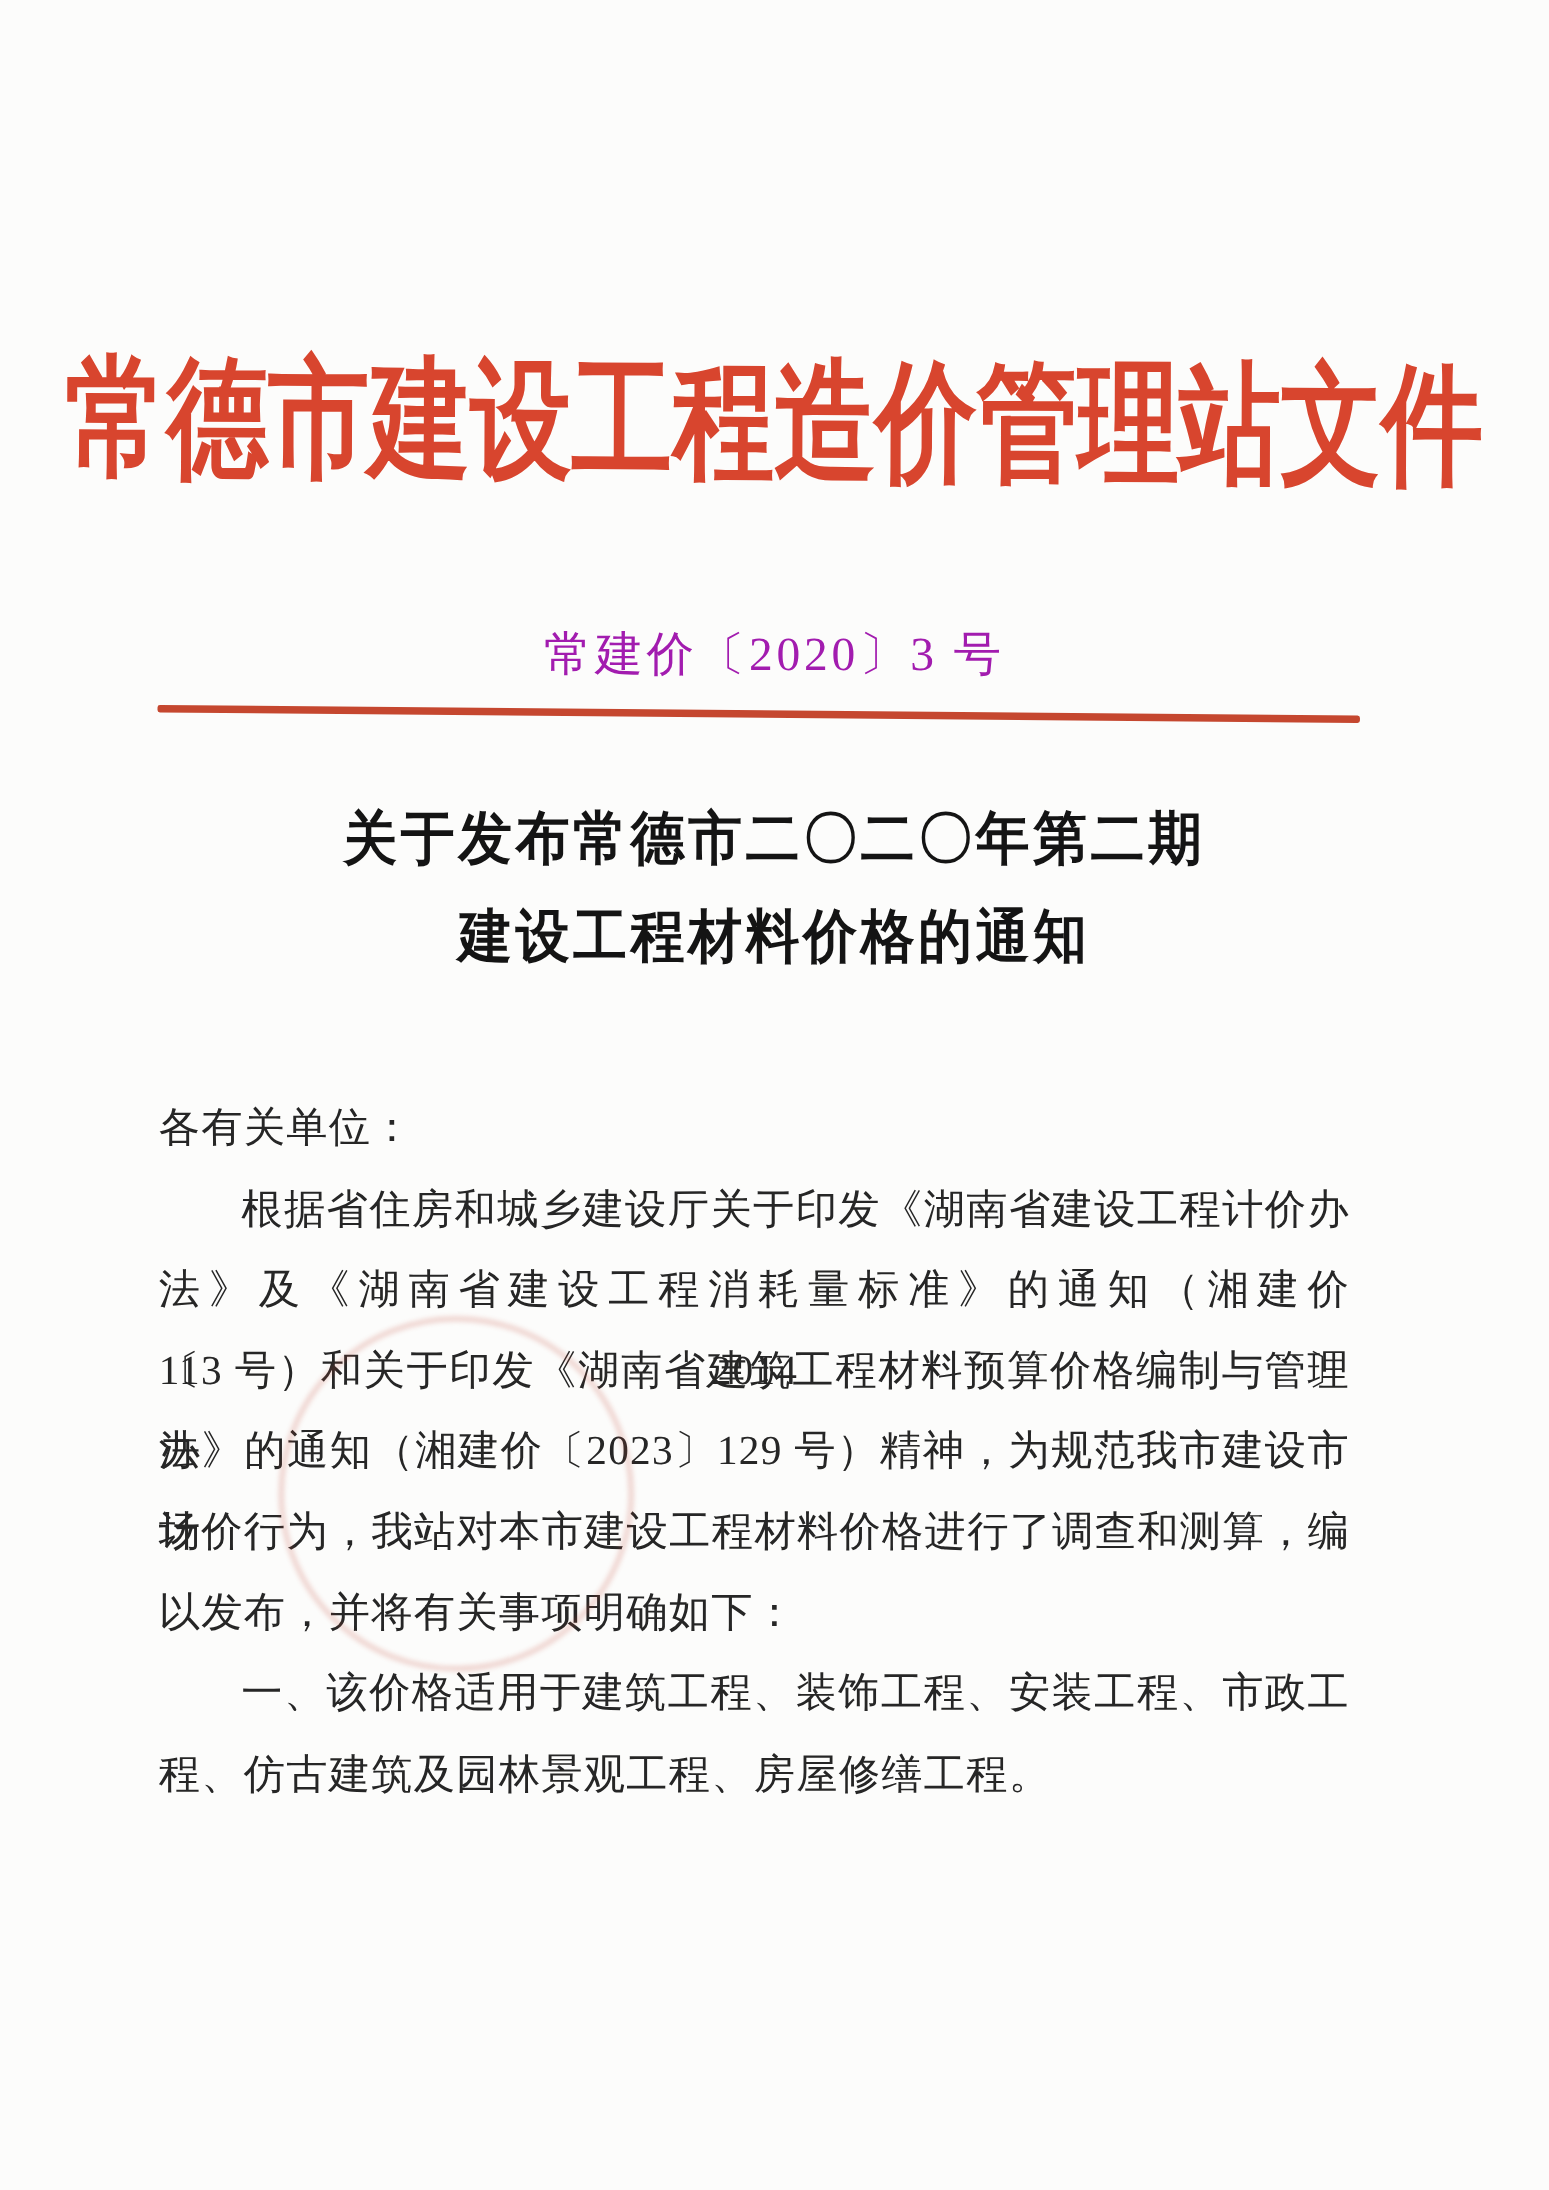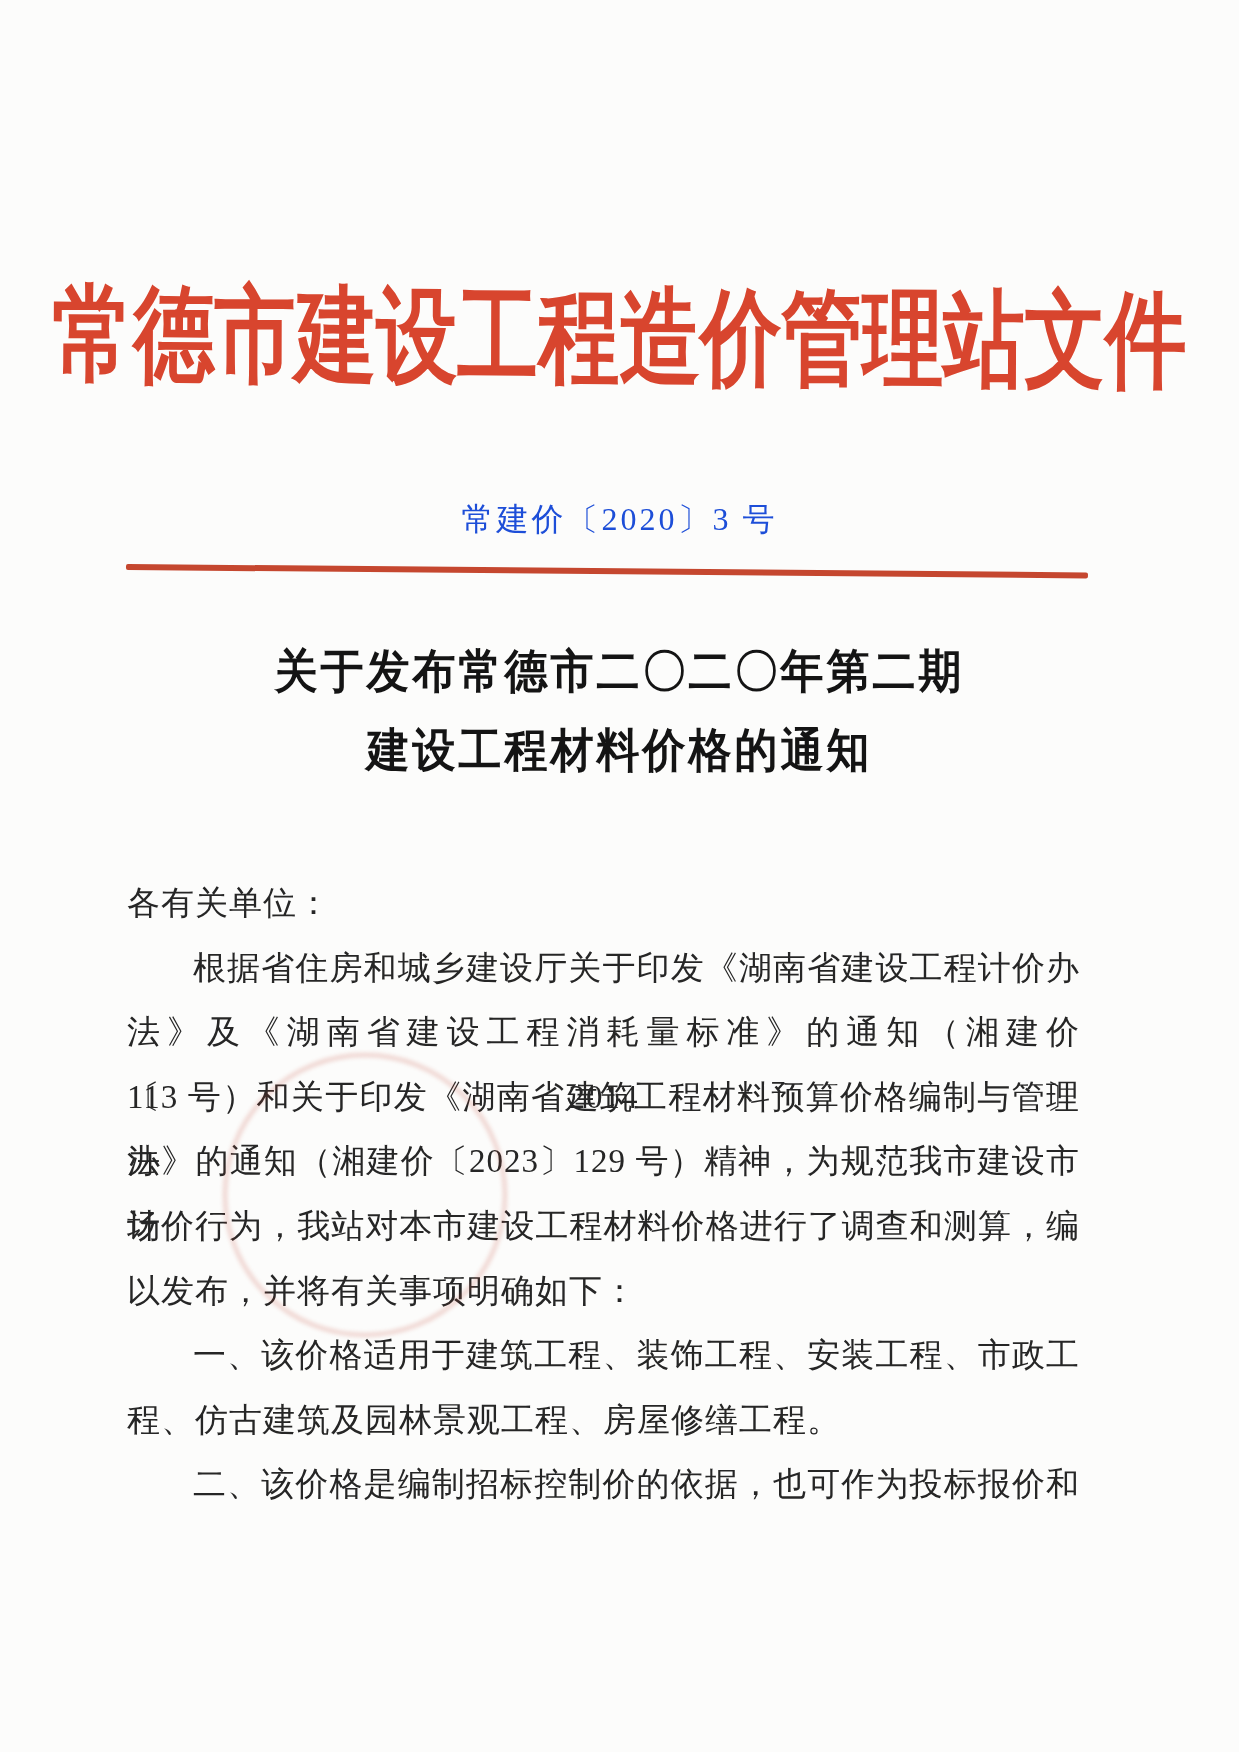--- a/index.html
+++ b/index.html
@@ -31,23 +31,23 @@
     transform: scaleY(1.30) rotate(0.25deg);
     transform-origin: center top;
   }
   
   .doc-number {
     position: absolute;
     top: 498px;
     left: 0;
     width: 100%;
     text-align: center;
-    font-size: 32px;
+    font-size: 38px;
     letter-spacing: 3px;
-    color: #1d4ed8;
+    color: #a21caf;
   }
   
   .red-rule {
     position: absolute;
     top: 564px;
     left: 126px;
     width: 962px;
     height: 6px;
     background: var(--rule-red, #c5472f);
     border-radius: 2px;
@@ -127,18 +127,17 @@
   <div class="body-lines" id="body-lines">
       <div class="body-line">各有关单位：</div>
       <div class="body-line fill indent">根据省住房和城乡建设厅关于印发《湖南省建设工程计价办</div>
       <div class="body-line fill">法》及《湖南省建设工程消耗量标准》的通知（湘建价〔2014〕</div>
       <div class="body-line fill">113 号）和关于印发《湖南省建筑工程材料预算价格编制与管理办</div>
       <div class="body-line fill">法》的通知（湘建价〔2023〕129 号）精神，为规范我市建设市场</div>
       <div class="body-line fill">计价行为，我站对本市建设工程材料价格进行了调查和测算，编</div>
       <div class="body-line">以发布，并将有关事项明确如下：</div>
       <div class="body-line fill indent">一、该价格适用于建筑工程、装饰工程、安装工程、市政工</div>
       <div class="body-line">程、仿古建筑及园林景观工程、房屋修缮工程。</div>
-      <div class="body-line fill indent">二、该价格是编制招标控制价的依据，也可作为投标报价和</div>
     </div>
 
   <div class="seal-ring"></div>
 
 </div>
 
 </body></html>

